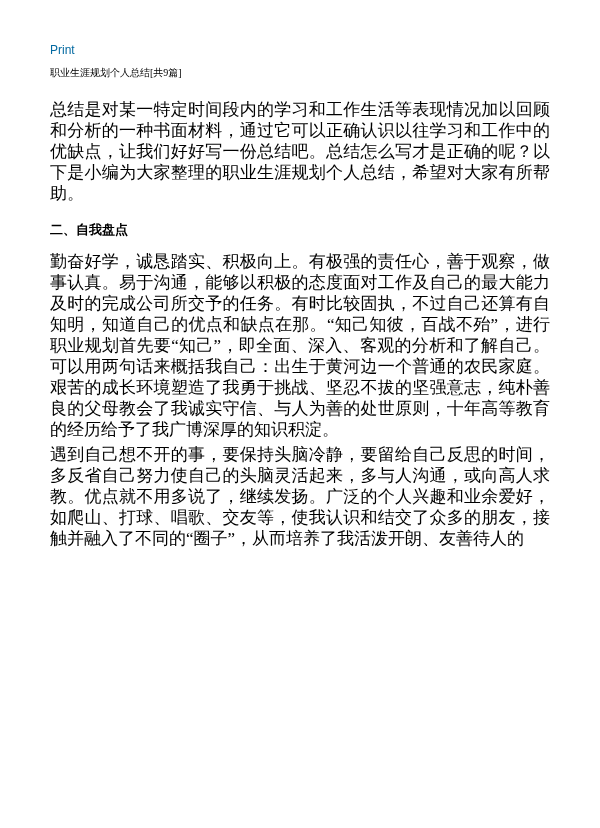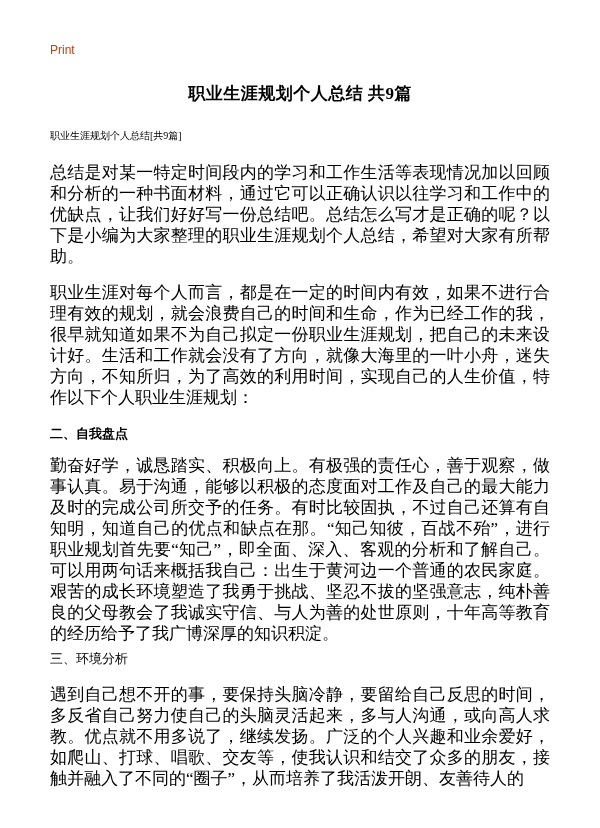--- a/index.html
+++ b/index.html
@@ -17,22 +17,22 @@
   .page {
     box-sizing: border-box;
     width: 600px;
     height: 828px;
     padding: 40px 50px 0 50px;
     background: #ffffff;
   }
   .print-link {
     font-size: 12px;
     line-height: 16px;
-    margin-bottom: 12px;
-    color: #c2410c;
+    margin-bottom: 4px;
+    color: #0369a1;
     display: inline-block;
     cursor: pointer;
     font-family: "Liberation Sans", sans-serif;
   }
   .doc-title {
     text-align: center;
     font-size: 17px;
     font-weight: bold;
     margin: 12px 0 20px 0;
     letter-spacing: 0.5px;
@@ -64,33 +64,30 @@
     margin: 0 0 15px 0;
   }
 </style>
 </head>
 <body>
 
 <div class="page">
 
   <div class="print-link">Print</div>
 
-  <h1 class="doc-title">职业生涯规划个人总结 共9篇</h1>
 
   <p class="subtitle">职业生涯规划个人总结[共9篇]</p>
 
   <p class="para">总结是对某一特定时间段内的学习和工作生活等表现情况加以回顾和分析的一种书面材料，通过它可以正确认识以往学习和工作中的优缺点，让我们好好写一份总结吧。总结怎么写才是正确的呢？以下是小编为大家整理的职业生涯规划个人总结，希望对大家有所帮助。</p>
 
 
 
-  <p class="para">职业生涯对每个人而言，都是在一定的时间内有效，如果不进行合理有效的规划，就会浪费自己的时间和生命，作为已经工作的我，很早就知道如果不为自己拟定一份职业生涯规划，把自己的未来设计好。生活和工作就会没有了方向，就像大海里的一叶小舟，迷失方向，不知所归，为了高效的利用时间，实现自己的人生价值，特作以下个人职业生涯规划：</p>
 
   <p class="heading">二、自我盘点</p>
 
   <p class="para no-gap">勤奋好学，诚恳踏实、积极向上。有极强的责任心，善于观察，做事认真。易于沟通，能够以积极的态度面对工作及自己的最大能力及时的完成公司所交予的任务。有时比较固执，不过自己还算有自知明，知道自己的优点和缺点在那。“知己知彼，百战不殆”，进行职业规划首先要“知己”，即全面、深入、客观的分析和了解自己。可以用两句话来概括我自己：出生于黄河边一个普通的农民家庭。艰苦的成长环境塑造了我勇于挑战、坚忍不拔的坚强意志，纯朴善良的父母教会了我诚实守信、与人为善的处世原则，十年高等教育的经历给予了我广博深厚的知识积淀。</p>
 
-  <p class="plain-heading">三、环境分析</p>
 
 
 
   <p class="para">遇到自己想不开的事，要保持头脑冷静，要留给自己反思的时间，多反省自己努力使自己的头脑灵活起来，多与人沟通，或向高人求教。优点就不用多说了，继续发扬。广泛的个人兴趣和业余爱好，如爬山、打球、唱歌、交友等，使我认识和结交了众多的朋友，接触并融入了不同的“圈子”，从而培养了我活泼开朗、友善待人的</p>
 
 </div>
 
 </body></html>

